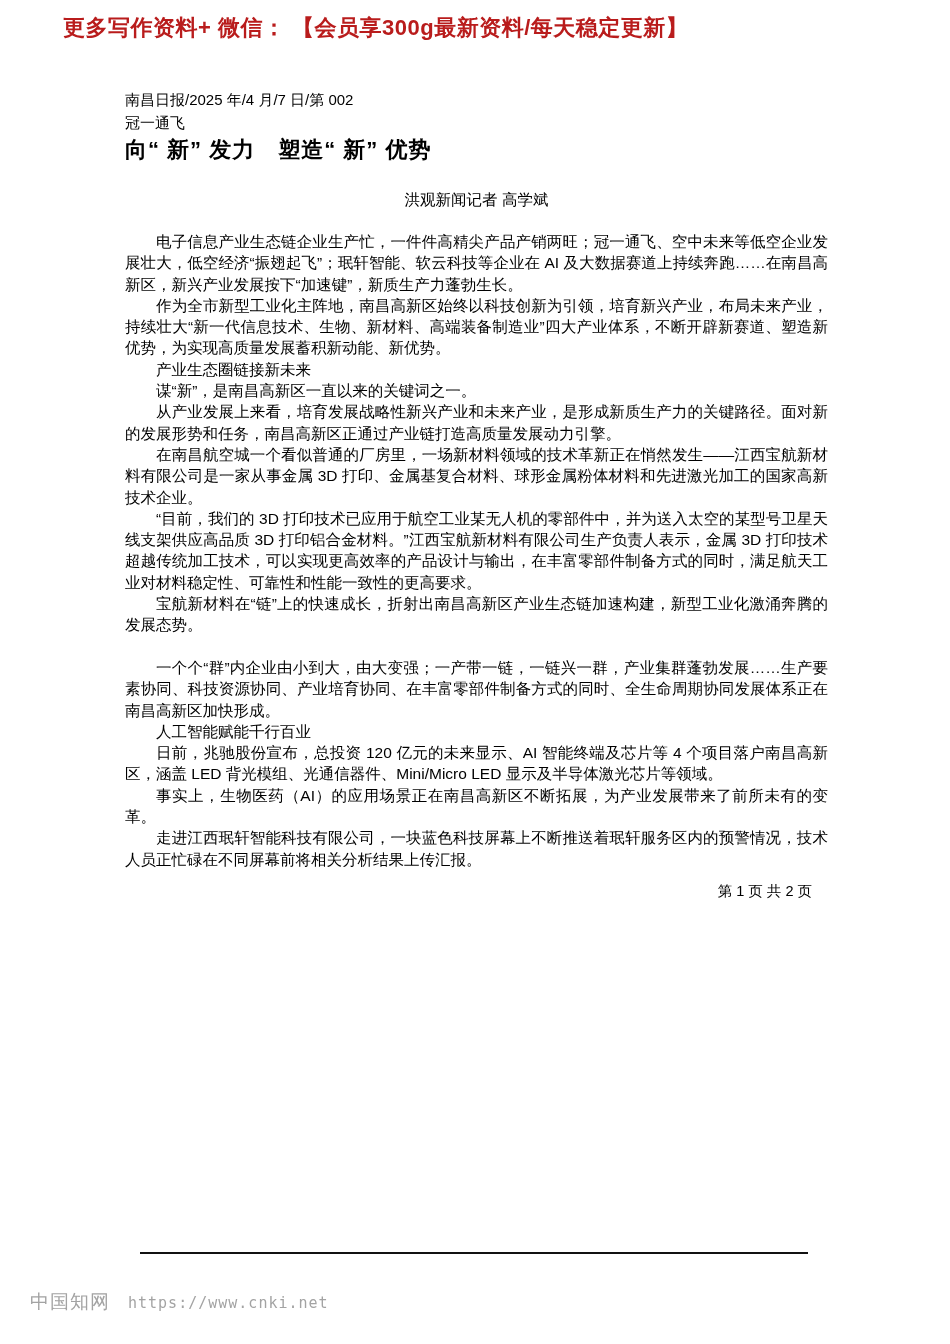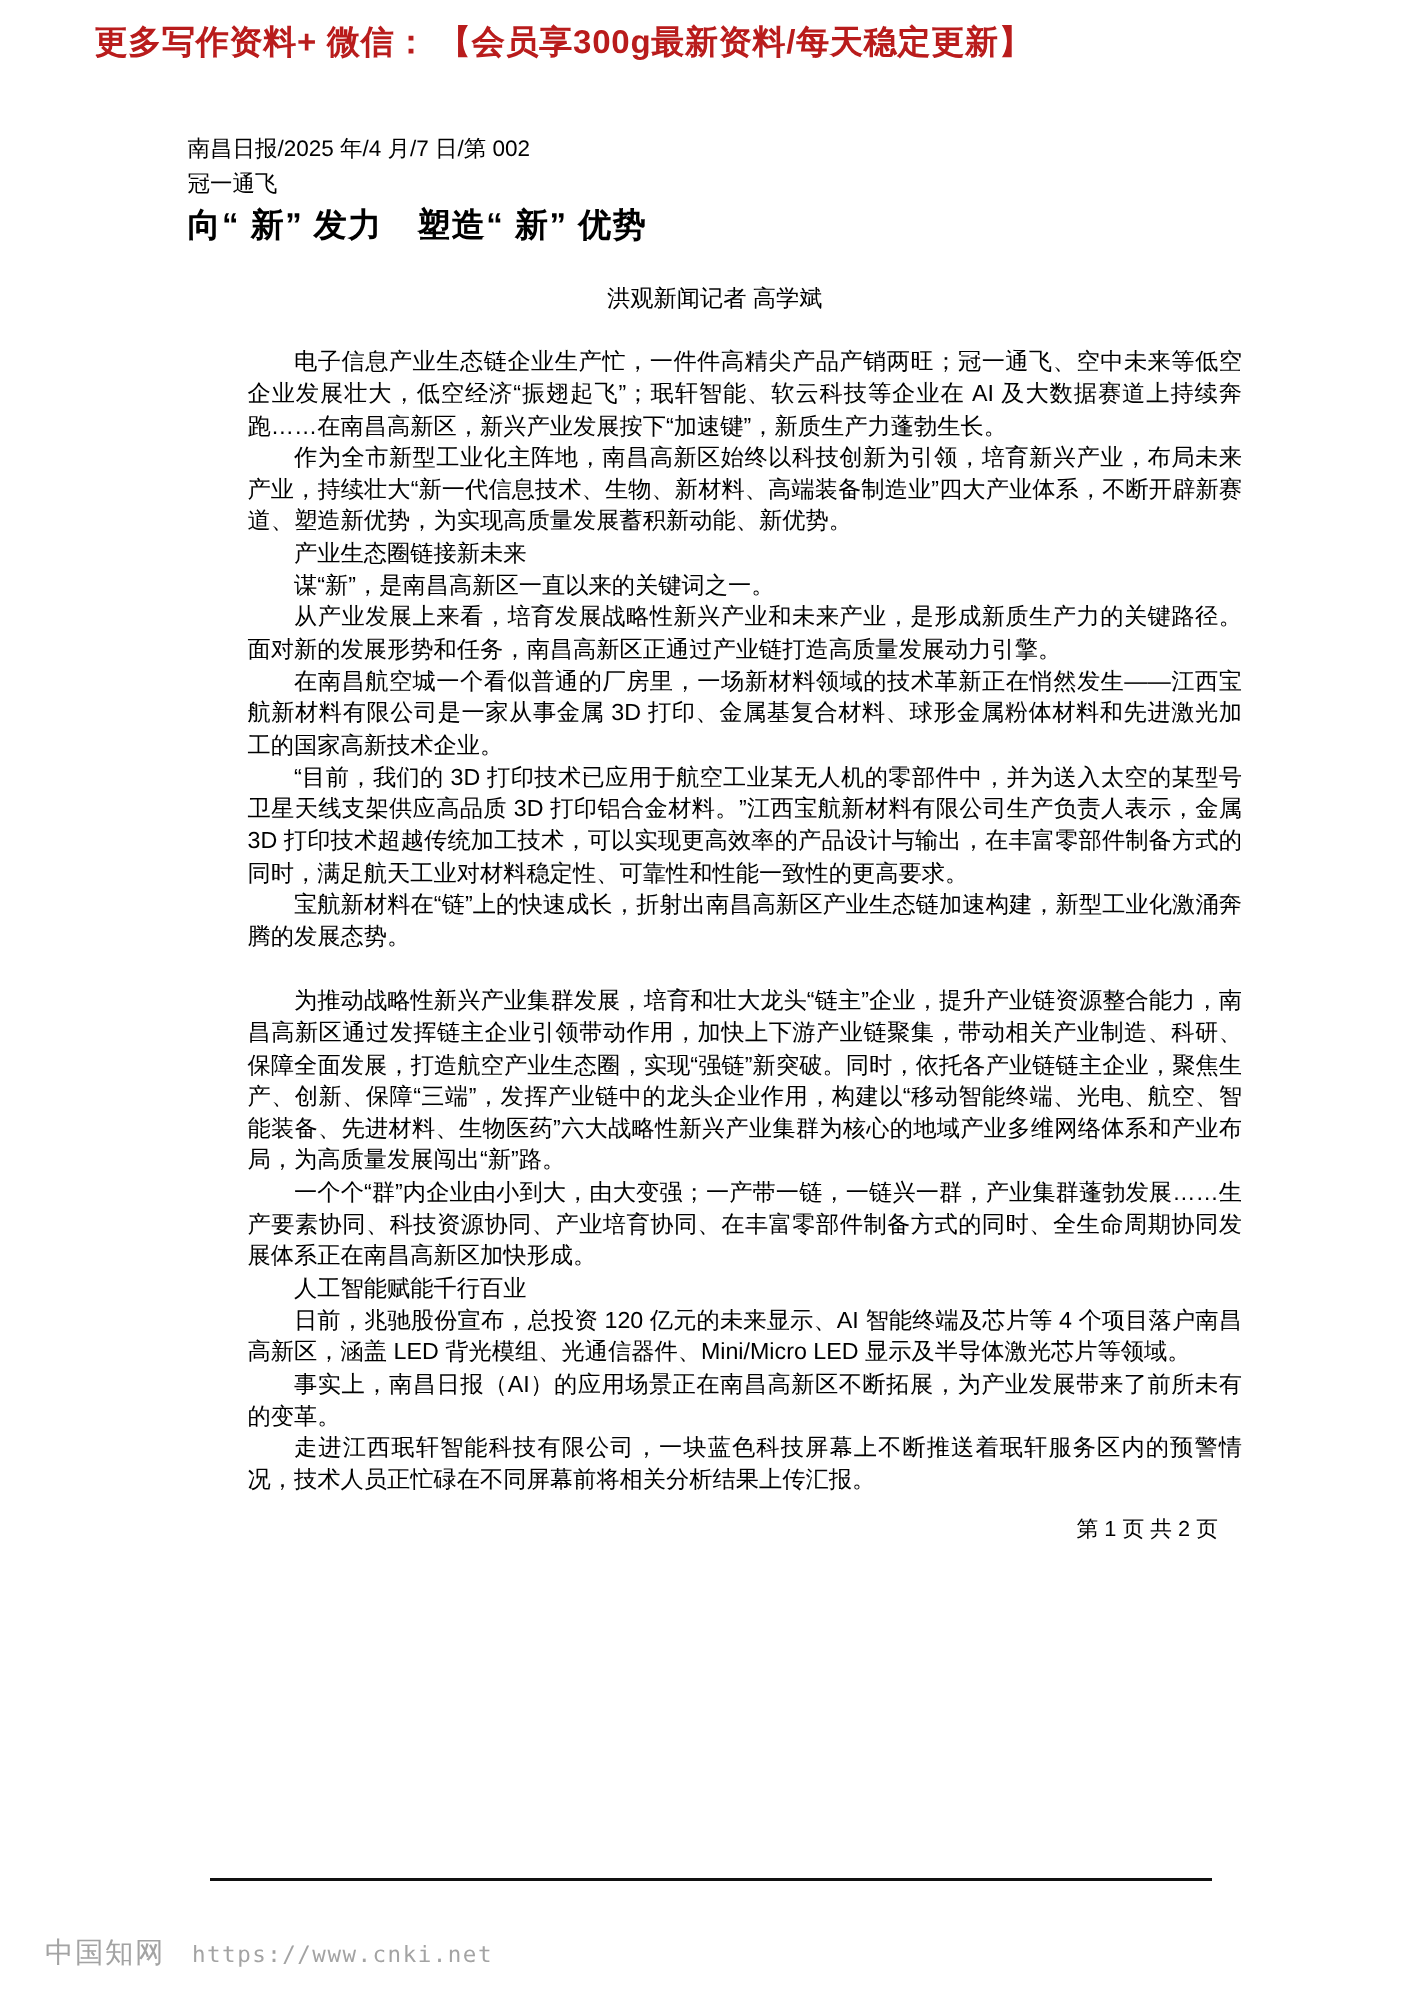--- a/index.html
+++ b/index.html
@@ -58,21 +58,20 @@
     line-height: 22px;
     text-align: center;
   }
 
   .article-body {
     margin-top: 20px;
     font-size: 15.5px;
     line-height: 21.3px;
     text-align: justify;
     text-justify: inter-ideograph;
-    margin-left: 40px;
   }
 
   .article-body p.para {
     margin: 0;
     text-indent: 2em;
   }
 
   .article-body p.para.empty {
     height: 21.3px;
   }
@@ -136,25 +135,24 @@
   <div class="article-body">
       <p class="para">电子信息产业生态链企业生产忙，一件件高精尖产品产销两旺；冠一通飞、空中未来等低空企业发展壮大，低空经济“振翅起飞”；珉轩智能、软云科技等企业在 AI 及大数据赛道上持续奔跑……在南昌高新区，新兴产业发展按下“加速键”，新质生产力蓬勃生长。</p>
       <p class="para">作为全市新型工业化主阵地，南昌高新区始终以科技创新为引领，培育新兴产业，布局未来产业，持续壮大“新一代信息技术、生物、新材料、高端装备制造业”四大产业体系，不断开辟新赛道、塑造新优势，为实现高质量发展蓄积新动能、新优势。</p>
       <p class="para">产业生态圈链接新未来</p>
       <p class="para">谋“新”，是南昌高新区一直以来的关键词之一。</p>
       <p class="para">从产业发展上来看，培育发展战略性新兴产业和未来产业，是形成新质生产力的关键路径。面对新的发展形势和任务，南昌高新区正通过产业链打造高质量发展动力引擎。</p>
       <p class="para">在南昌航空城一个看似普通的厂房里，一场新材料领域的技术革新正在悄然发生——江西宝航新材料有限公司是一家从事金属 3D 打印、金属基复合材料、球形金属粉体材料和先进激光加工的国家高新技术企业。</p>
       <p class="para">“目前，我们的 3D 打印技术已应用于航空工业某无人机的零部件中，并为送入太空的某型号卫星天线支架供应高品质 3D 打印铝合金材料。”江西宝航新材料有限公司生产负责人表示，金属 3D 打印技术超越传统加工技术，可以实现更高效率的产品设计与输出，在丰富零部件制备方式的同时，满足航天工业对材料稳定性、可靠性和性能一致性的更高要求。</p>
       <p class="para">宝航新材料在“链”上的快速成长，折射出南昌高新区产业生态链加速构建，新型工业化激涌奔腾的发展态势。</p>
       <p class="para empty"></p>
-      <p class="para">为推动战略性新兴产业集群发展，培育和壮大龙头“链主”企业，提升产业链资源整合能力，南昌高新区通过发挥链主企业引领带动作用，加快上下游产业链聚集，带动相关产业制造、科研、保障全面发展，打造航空产业生态圈，实现“强链”新突破。同时，依托各产业链链主企业，聚焦生产、创新、保障“三端”，发挥产业链中的龙头企业作用，构建以“移动智能终端、光电、航空、智能装备、先进材料、生物医药”六大战略性新兴产业集群为核心的地域产业多维网络体系和产业布局，为高质量发展闯出“新”路。</p>
       <p class="para">一个个“群”内企业由小到大，由大变强；一产带一链，一链兴一群，产业集群蓬勃发展……生产要素协同、科技资源协同、产业培育协同、在丰富零部件制备方式的同时、全生命周期协同发展体系正在南昌高新区加快形成。</p>
       <p class="para">人工智能赋能千行百业</p>
       <p class="para">日前，兆驰股份宣布，总投资 120 亿元的未来显示、AI 智能终端及芯片等 4 个项目落户南昌高新区，涵盖 LED 背光模组、光通信器件、Mini/Micro LED 显示及半导体激光芯片等领域。</p>
-      <p class="para">事实上，南昌日报（AI）的应用场景正在南昌高新区不断拓展，为产业发展带来了前所未有的变革。</p>
+      <p class="para">事实上，生物医药（AI）的应用场景正在南昌高新区不断拓展，为产业发展带来了前所未有的变革。</p>
       <p class="para">走进江西珉轩智能科技有限公司，一块蓝色科技屏幕上不断推送着珉轩服务区内的预警情况，技术人员正忙碌在不同屏幕前将相关分析结果上传汇报。</p>
     </div>
 
   <div class="page-indicator">第 1 页 共 2 页</div>
 
 </div>
 
 <hr class="divider">
 
 <div class="watermark">

